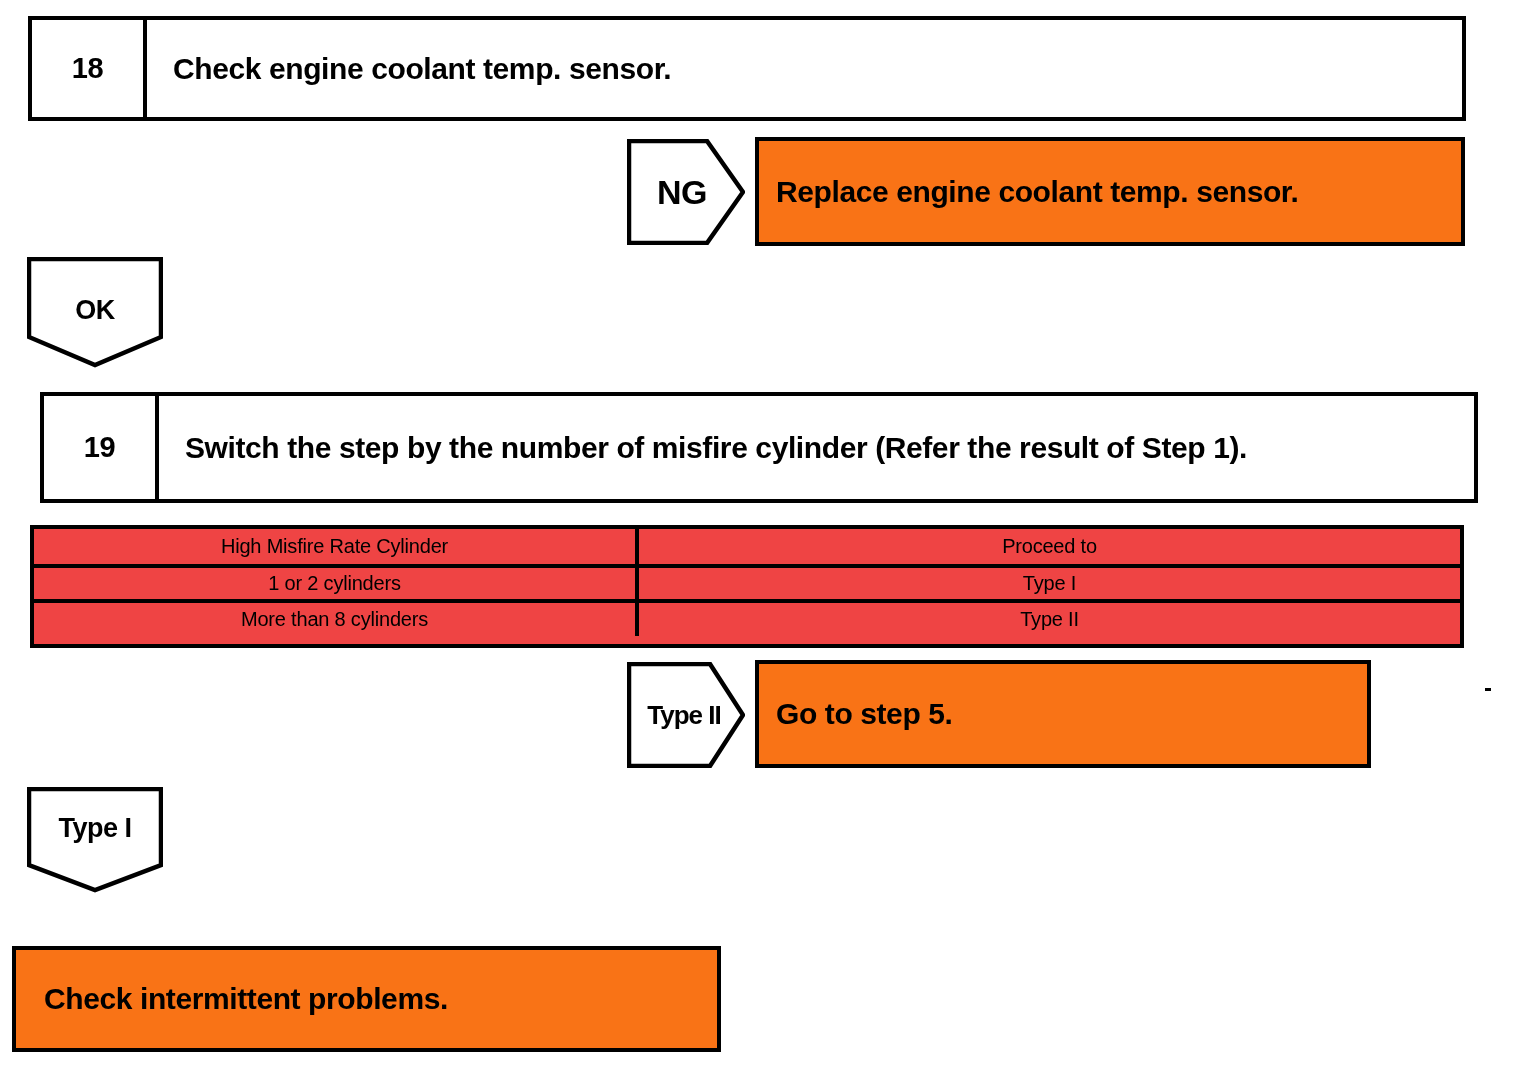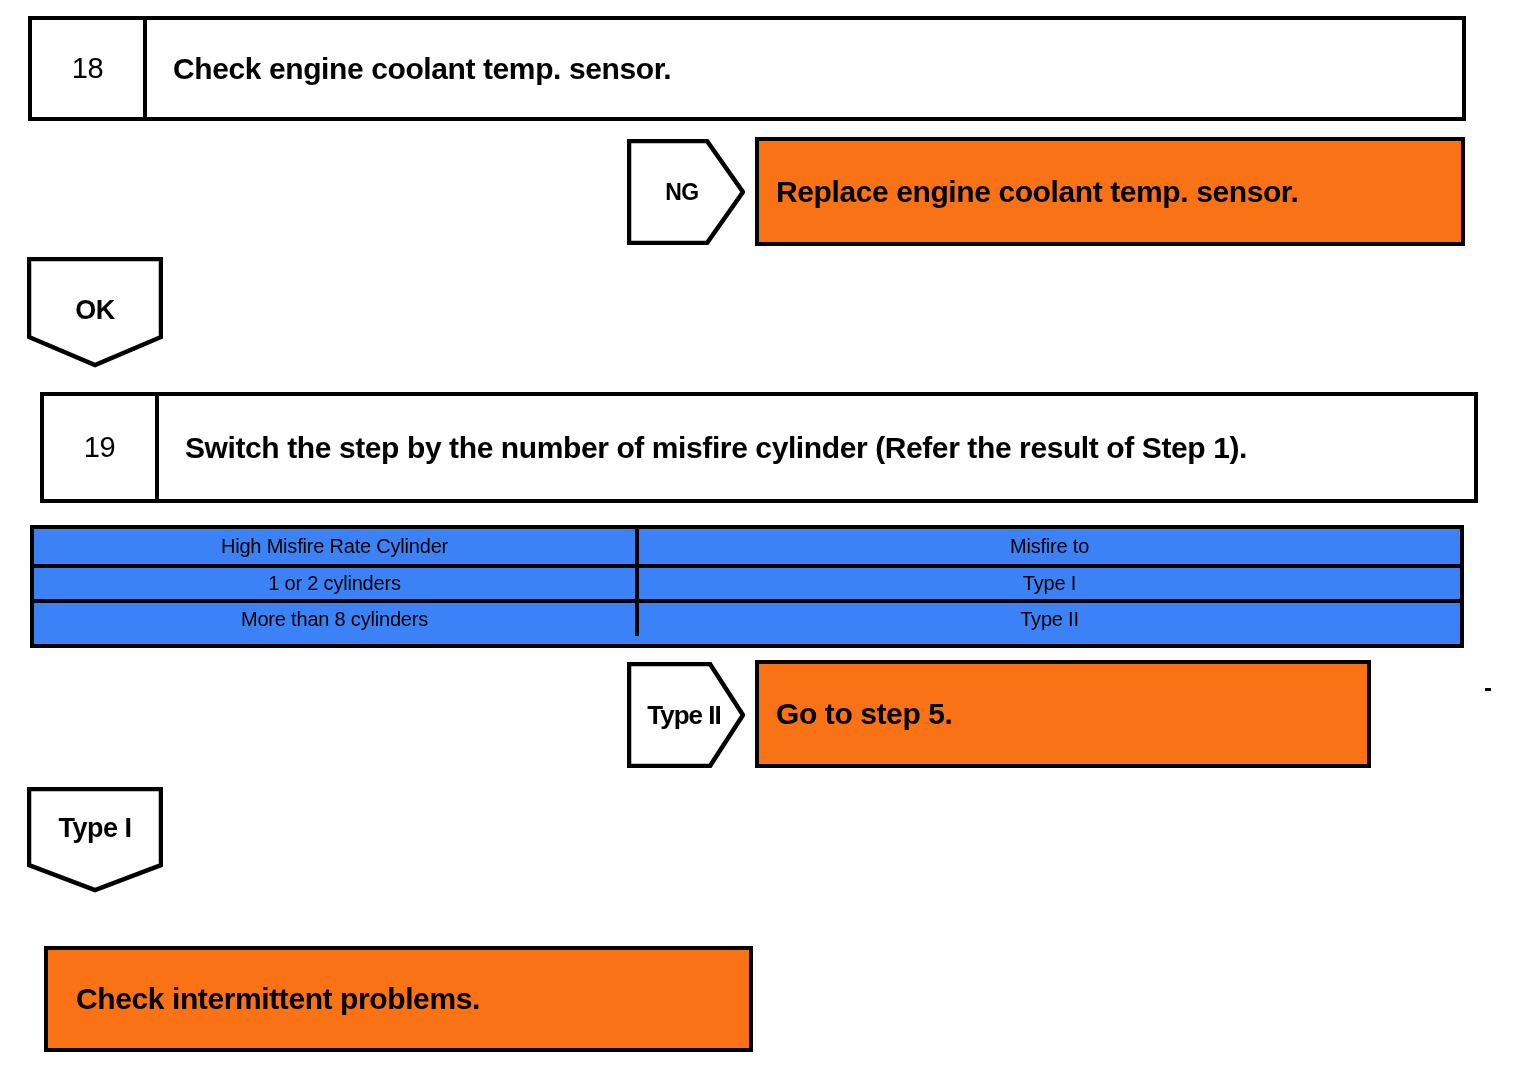--- a/index.html
+++ b/index.html
@@ -21,21 +21,21 @@
     border: 4px solid #000;
     background: #fff;
   }
   .step-num {
     width: 115px;
     flex: 0 0 115px;
     border-right: 4px solid #000;
     display: flex;
     align-items: center;
     justify-content: center;
-    font-weight: normal;
+    font-weight: bold;
     font-size: 29px;
     letter-spacing: -0.3px;
   }
   .step-text {
     flex: 1;
     display: flex;
     align-items: center;
     padding-left: 26px;
     font-weight: bold;
     font-size: 30px;
@@ -61,27 +61,27 @@
   .pent svg { position: absolute; left: 0; top: 0; width: 100%; height: 100%; display: block; }
   .pent .lbl {
     position: absolute;
     display: flex;
     align-items: center;
     justify-content: center;
     font-weight: bold;
     letter-spacing: -0.5px;
     white-space: nowrap;
   }
-  .pent-ng .lbl   { left: 6px; right: 14px; top: 0; bottom: 0; font-size: 23px; }
+  .pent-ng .lbl   { left: 6px; right: 14px; top: 0; bottom: 0; font-size: 34px; }
   .pent-t2 .lbl   { left: 6px; right: 10px; top: 0; bottom: 0; font-size: 26px; letter-spacing: -1px; }
   .pent-ok .lbl   { left: 0; right: 0; top: 14px; height: 78px; font-size: 27px; }
   .pent-t1 .lbl   { left: 0; right: 0; top: 2px; height: 78px; font-size: 27px; }
 
   
-  .dtable { border: 4px solid #000; background: #3b82f6; }
+  .dtable { border: 4px solid #000; background: #ef4444; }
   .drow { display: flex; border-bottom: 4px solid #000; }
   .drow.last { border-bottom: none; }
   .drow.r1 { height: 39px; }
   .drow.r2 { height: 35px; }
   .drow.r3 { height: 33px; }
   .dcell {
     display: flex;
     align-items: center;
     justify-content: center;
     font-size: 20px;
@@ -122,21 +122,21 @@
   </div>
 
   <div class="abs step-box" style="left:40px; top:392px; width:1438px; height:111px;">
     <div class="step-num">19</div>
     <div class="step-text">Switch the step by the number of misfire cylinder (Refer the result of Step 1).</div>
   </div>
 
   <div class="abs dtable" style="left:30px; top:525px; width:1434px; height:123px;">
     <div class="drow r1">
       <div class="dcell c-left">High Misfire Rate Cylinder</div>
-      <div class="dcell c-right">Misfire to</div>
+      <div class="dcell c-right">Proceed to</div>
     </div>
     <div class="drow r2">
       <div class="dcell c-left">1 or 2 cylinders</div>
       <div class="dcell c-right">Type I</div>
     </div>
     <div class="drow r3 last">
       <div class="dcell c-left">More than 8 cylinders</div>
       <div class="dcell c-right">Type II</div>
     </div>
   </div>
@@ -152,19 +152,19 @@
     <span>Go to step 5.</span>
   </div>
 
   <div class="pent pent-t1" style="left:27px; top:787px; width:136px; height:106px;">
     <svg viewBox="0 0 136 106">
       <polygon points="2,2 134,2 134,78 68,103 2,78" fill="#ffffff" stroke="#000000" stroke-width="4.5"></polygon>
     </svg>
     <span class="lbl">Type I</span>
   </div>
 
-  <div class="abs action-box" style="left:44px; top:946px; width:709px; height:106px; padding-left:28px;">
+  <div class="abs action-box" style="left:12px; top:946px; width:709px; height:106px; padding-left:28px;">
     <span>Check intermittent problems.</span>
   </div>
 
   <div class="abs speck" style="left:1485px; top:688px; width:6px; height:3px;"></div>
 
 </div>
 
 </body></html>

